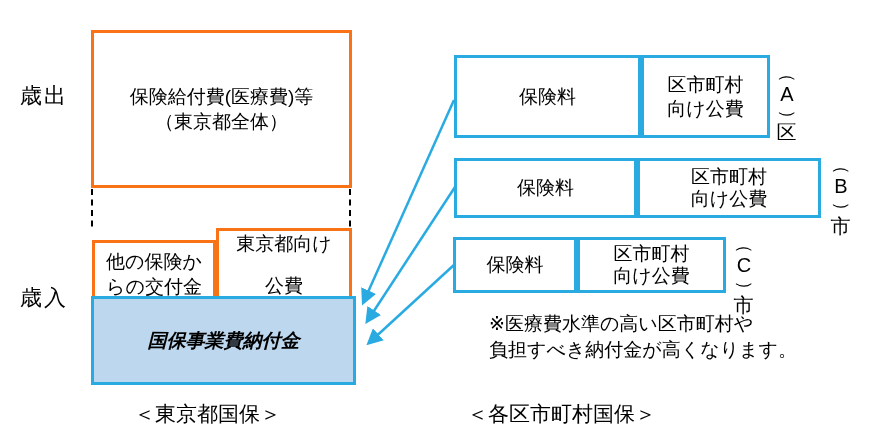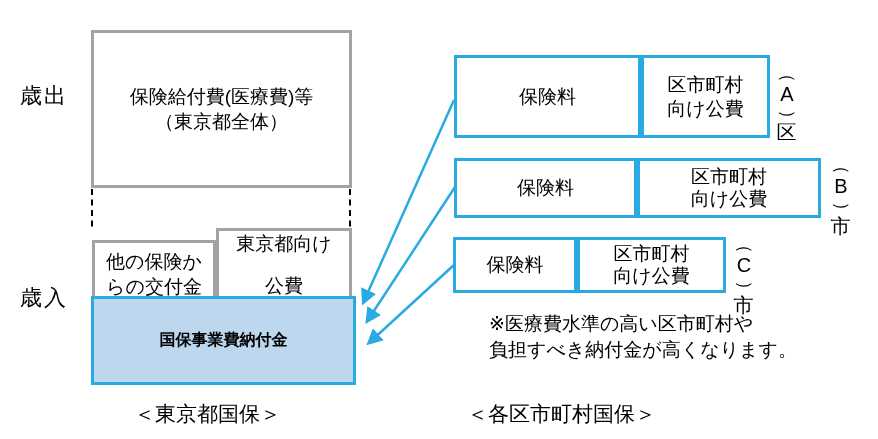--- a/index.html
+++ b/index.html
@@ -20,41 +20,42 @@
   
   .side-label {
     font-size: 22px;
     letter-spacing: 2px;
     line-height: 22px;
     white-space: nowrap;
   }
 
   
   .box-black {
-    border: 3px solid #a3a3a3;
+    border: 3px solid #f97316;
     background: #fff;
     display: flex;
     flex-direction: column;
     align-items: center;
     justify-content: center;
     text-align: center;
     font-size: 19px;
     line-height: 25px;
   }
 
   
   .box-payment {
     border: 3px solid #29abe2;
     background: #bdd7ee;
     display: flex;
     align-items: center;
     justify-content: center;
     text-align: center;
-    font-size: 16px;
+    font-size: 19px;
     font-weight: bold;
+    font-style: italic;
   }
 
   
   .muni-row { display: flex; }
   .muni-cell {
     border: 3px solid #29abe2;
     background: #fff;
     display: flex;
     flex-direction: column;
     align-items: center;

